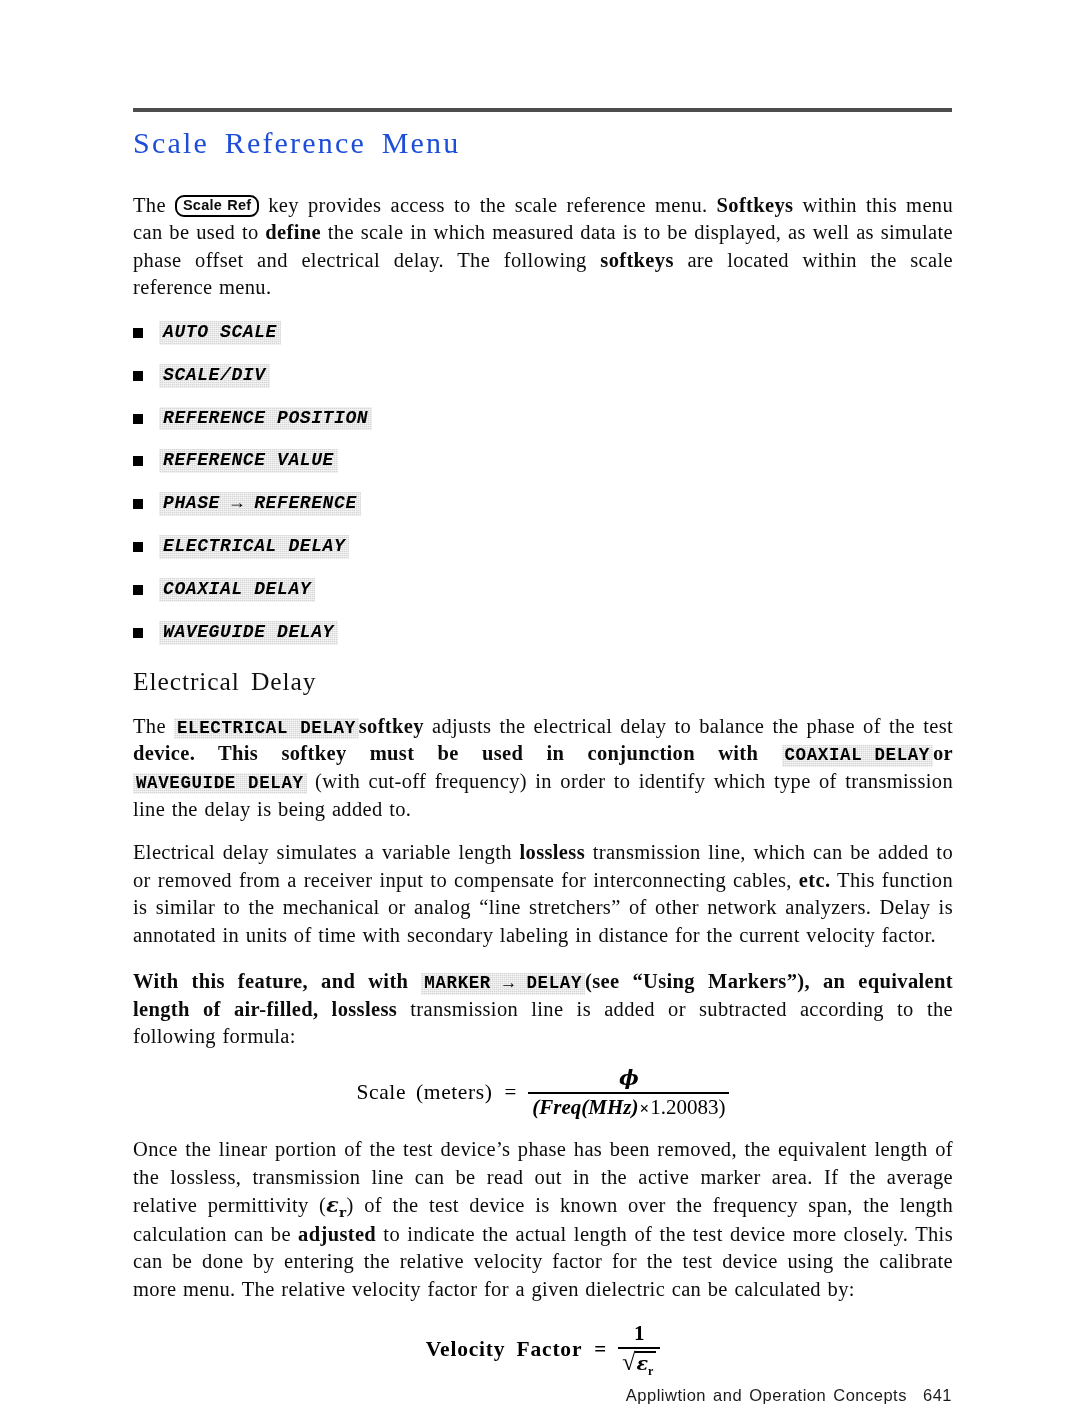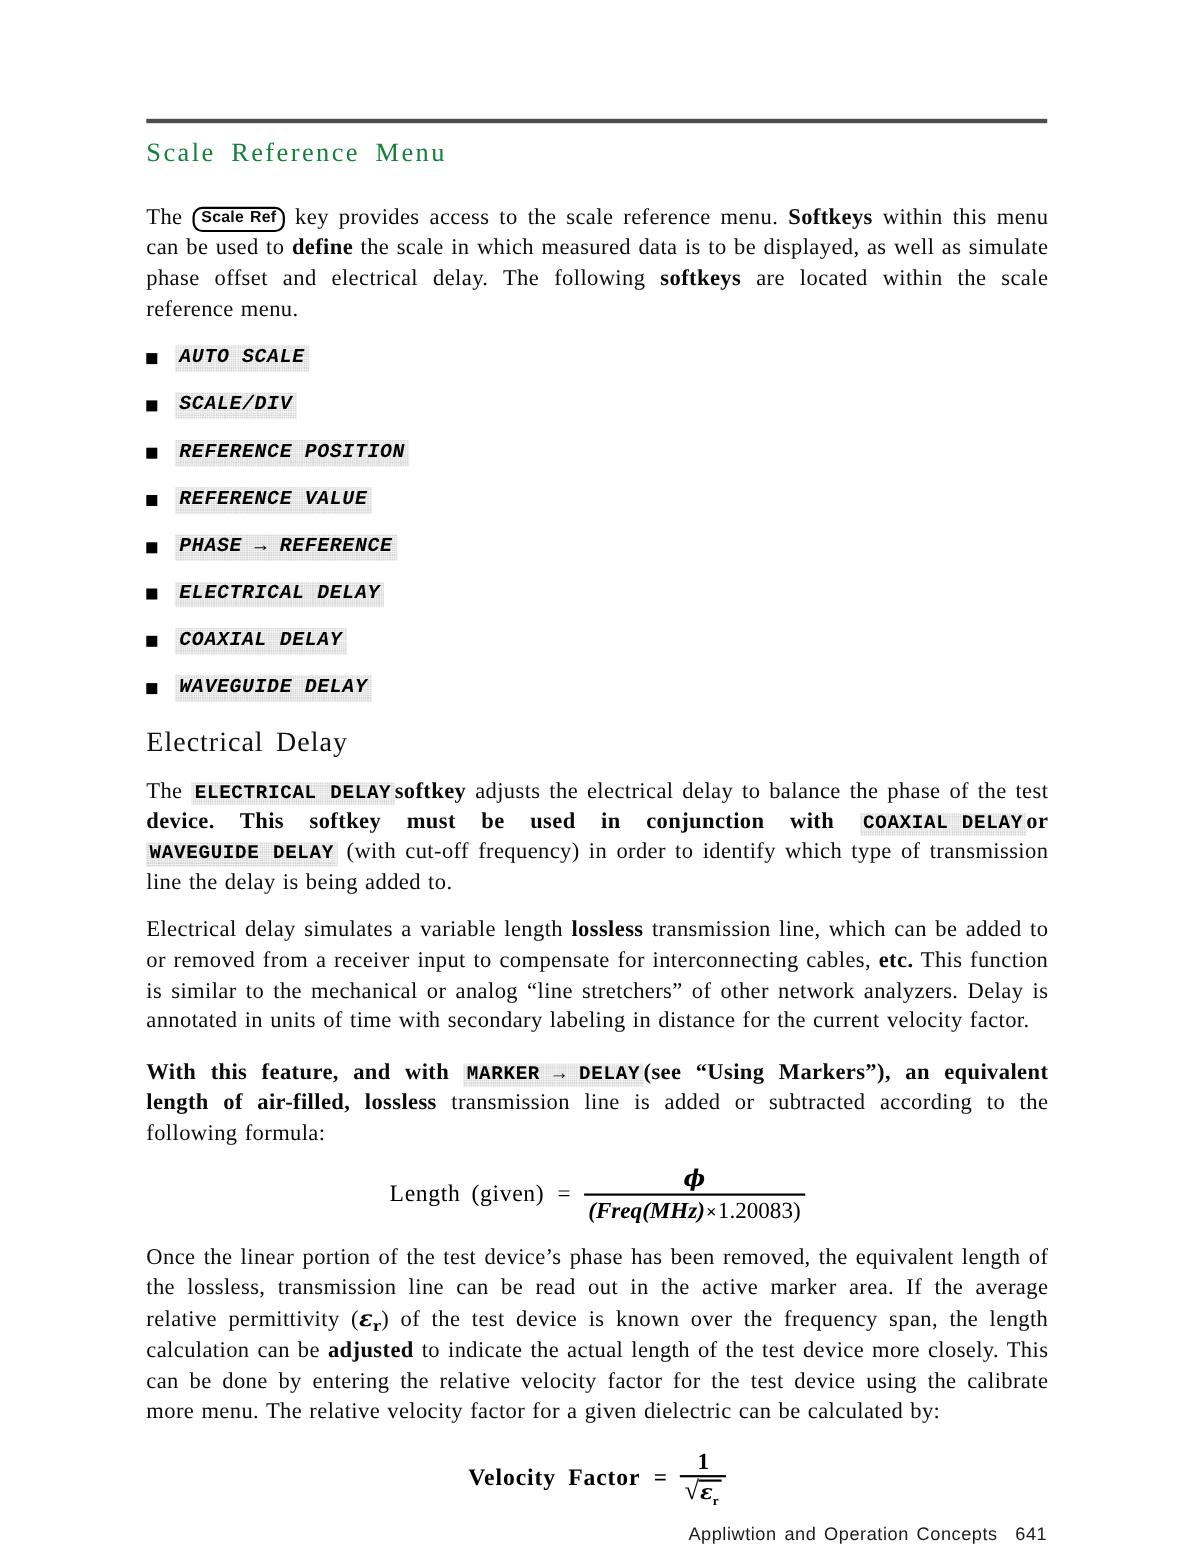--- a/index.html
+++ b/index.html
@@ -33,27 +33,27 @@
   
   .head-rule {
     width: 819px;
     height: 4px;
     background: #4d4d4d;
     margin: 0 0 14px 0;
   }
 
   h1.page-title {
     font-family: "Liberation Serif", "DejaVu Serif", serif;
-    font-size: 24px;
+    font-size: 30px;
     font-weight: 400;
     letter-spacing: 2.2px;
     word-spacing: 6px;
     margin: 0 0 18px 0;
     line-height: 1.12;
-    color: #15803d;
+    color: #1d4ed8;
   }
 
   
   p {
     margin: 0 0 19px 0;
     font-size: 20.5px;
     line-height: 1.345;
     letter-spacing: 0.35px;
     word-spacing: 1.1px;
     text-align: justify;
@@ -303,21 +303,21 @@
     </p>
 
     <p class="tight"><b>With this feature, and with</b>
       <span class="softkey inline">MARKER → DELAY</span><b>(see “Using Markers”), an equivalent length of</b>
       <b>air-filled, lossless</b>
       <span>transmission line is added or subtracted according to the following formula:</span>
     </p>
 
     <div class="formula">
       <span class="formula-row">
-        <span class="fx-label">Length (given)</span>
+        <span class="fx-label">Scale (meters)</span>
         <span class="fx-eq">=</span>
         <span class="frac">
           <span class="num mphi">ϕ</span>
           <span class="bar"></span>
           <span class="den"><span class="mi">(</span><span class="mi">Freq</span><span class="mi">(MHz)</span><span class="times">×</span><span class="mnum">1.20083</span><span class="mnum">)</span></span>
         </span>
       </span>
     </div>
 
     <p><span>Once the linear portion of the test device’s phase has been removed, the equivalent length of the lossless, transmission line can be read out in the active marker area. If the average relative permittivity (</span><span class="eps"><span>ε</span><sub>r</sub></span><span>) of the test device is known over the frequency span, the length calculation can be</span>

